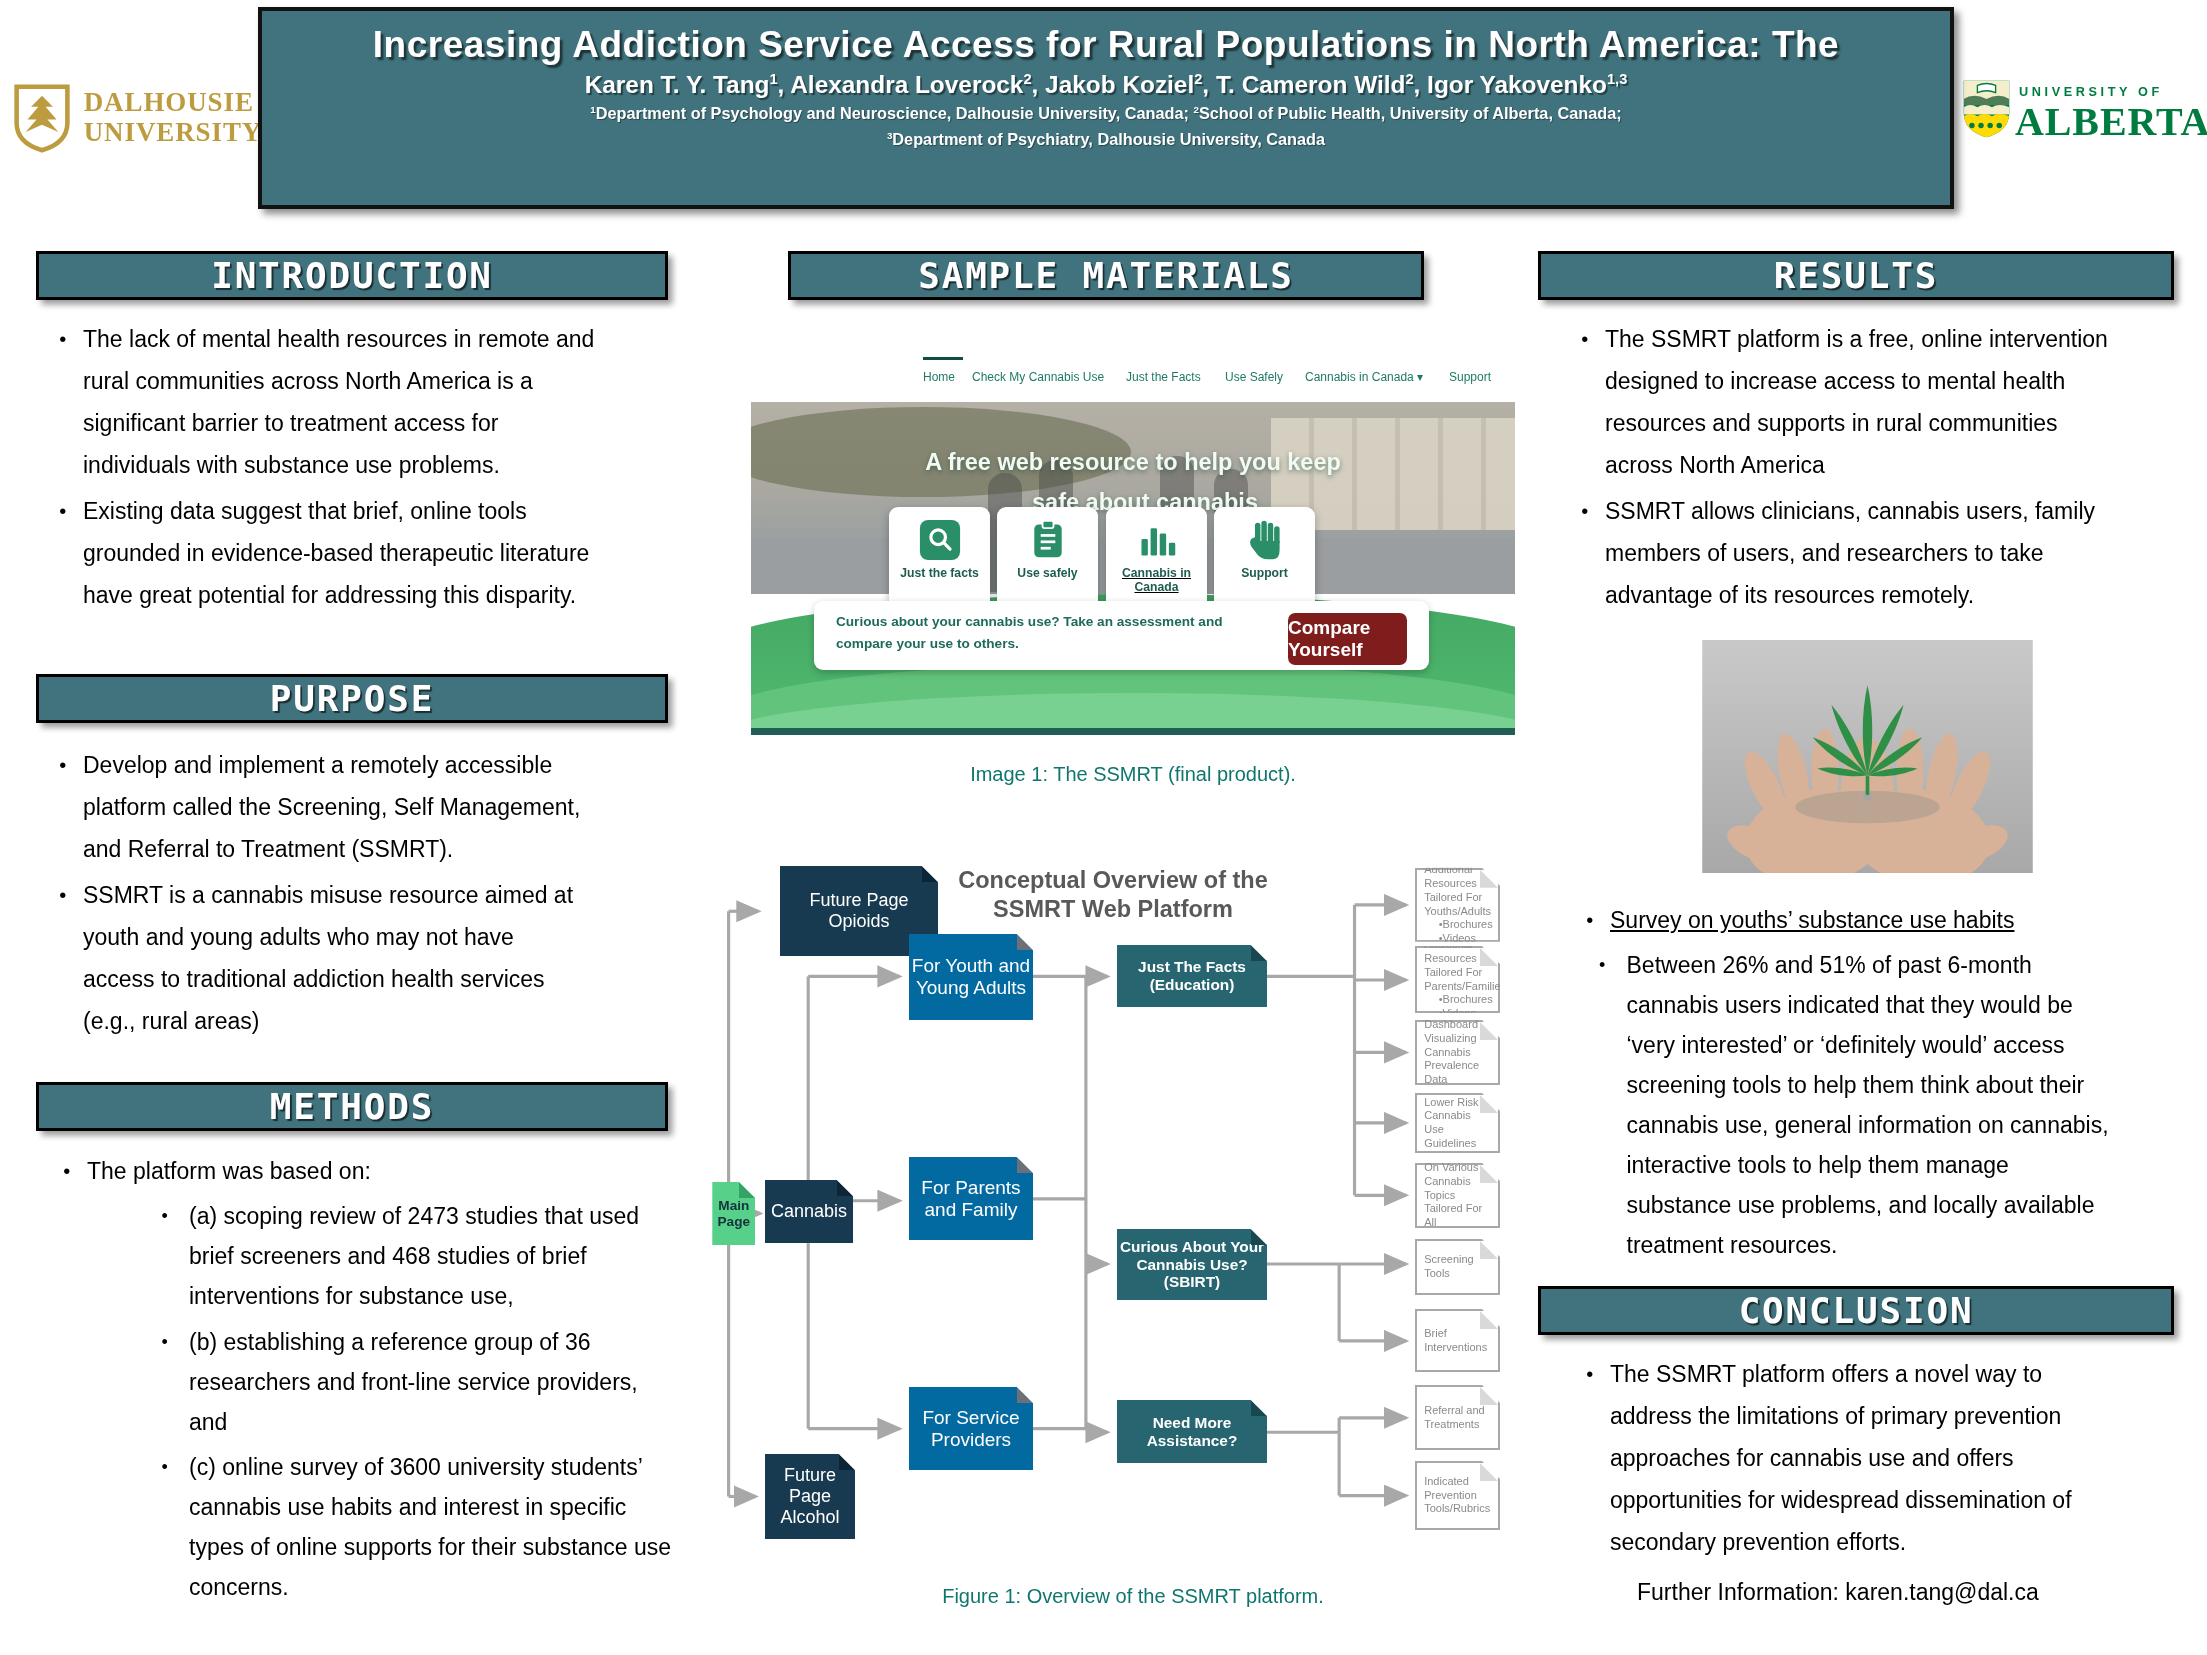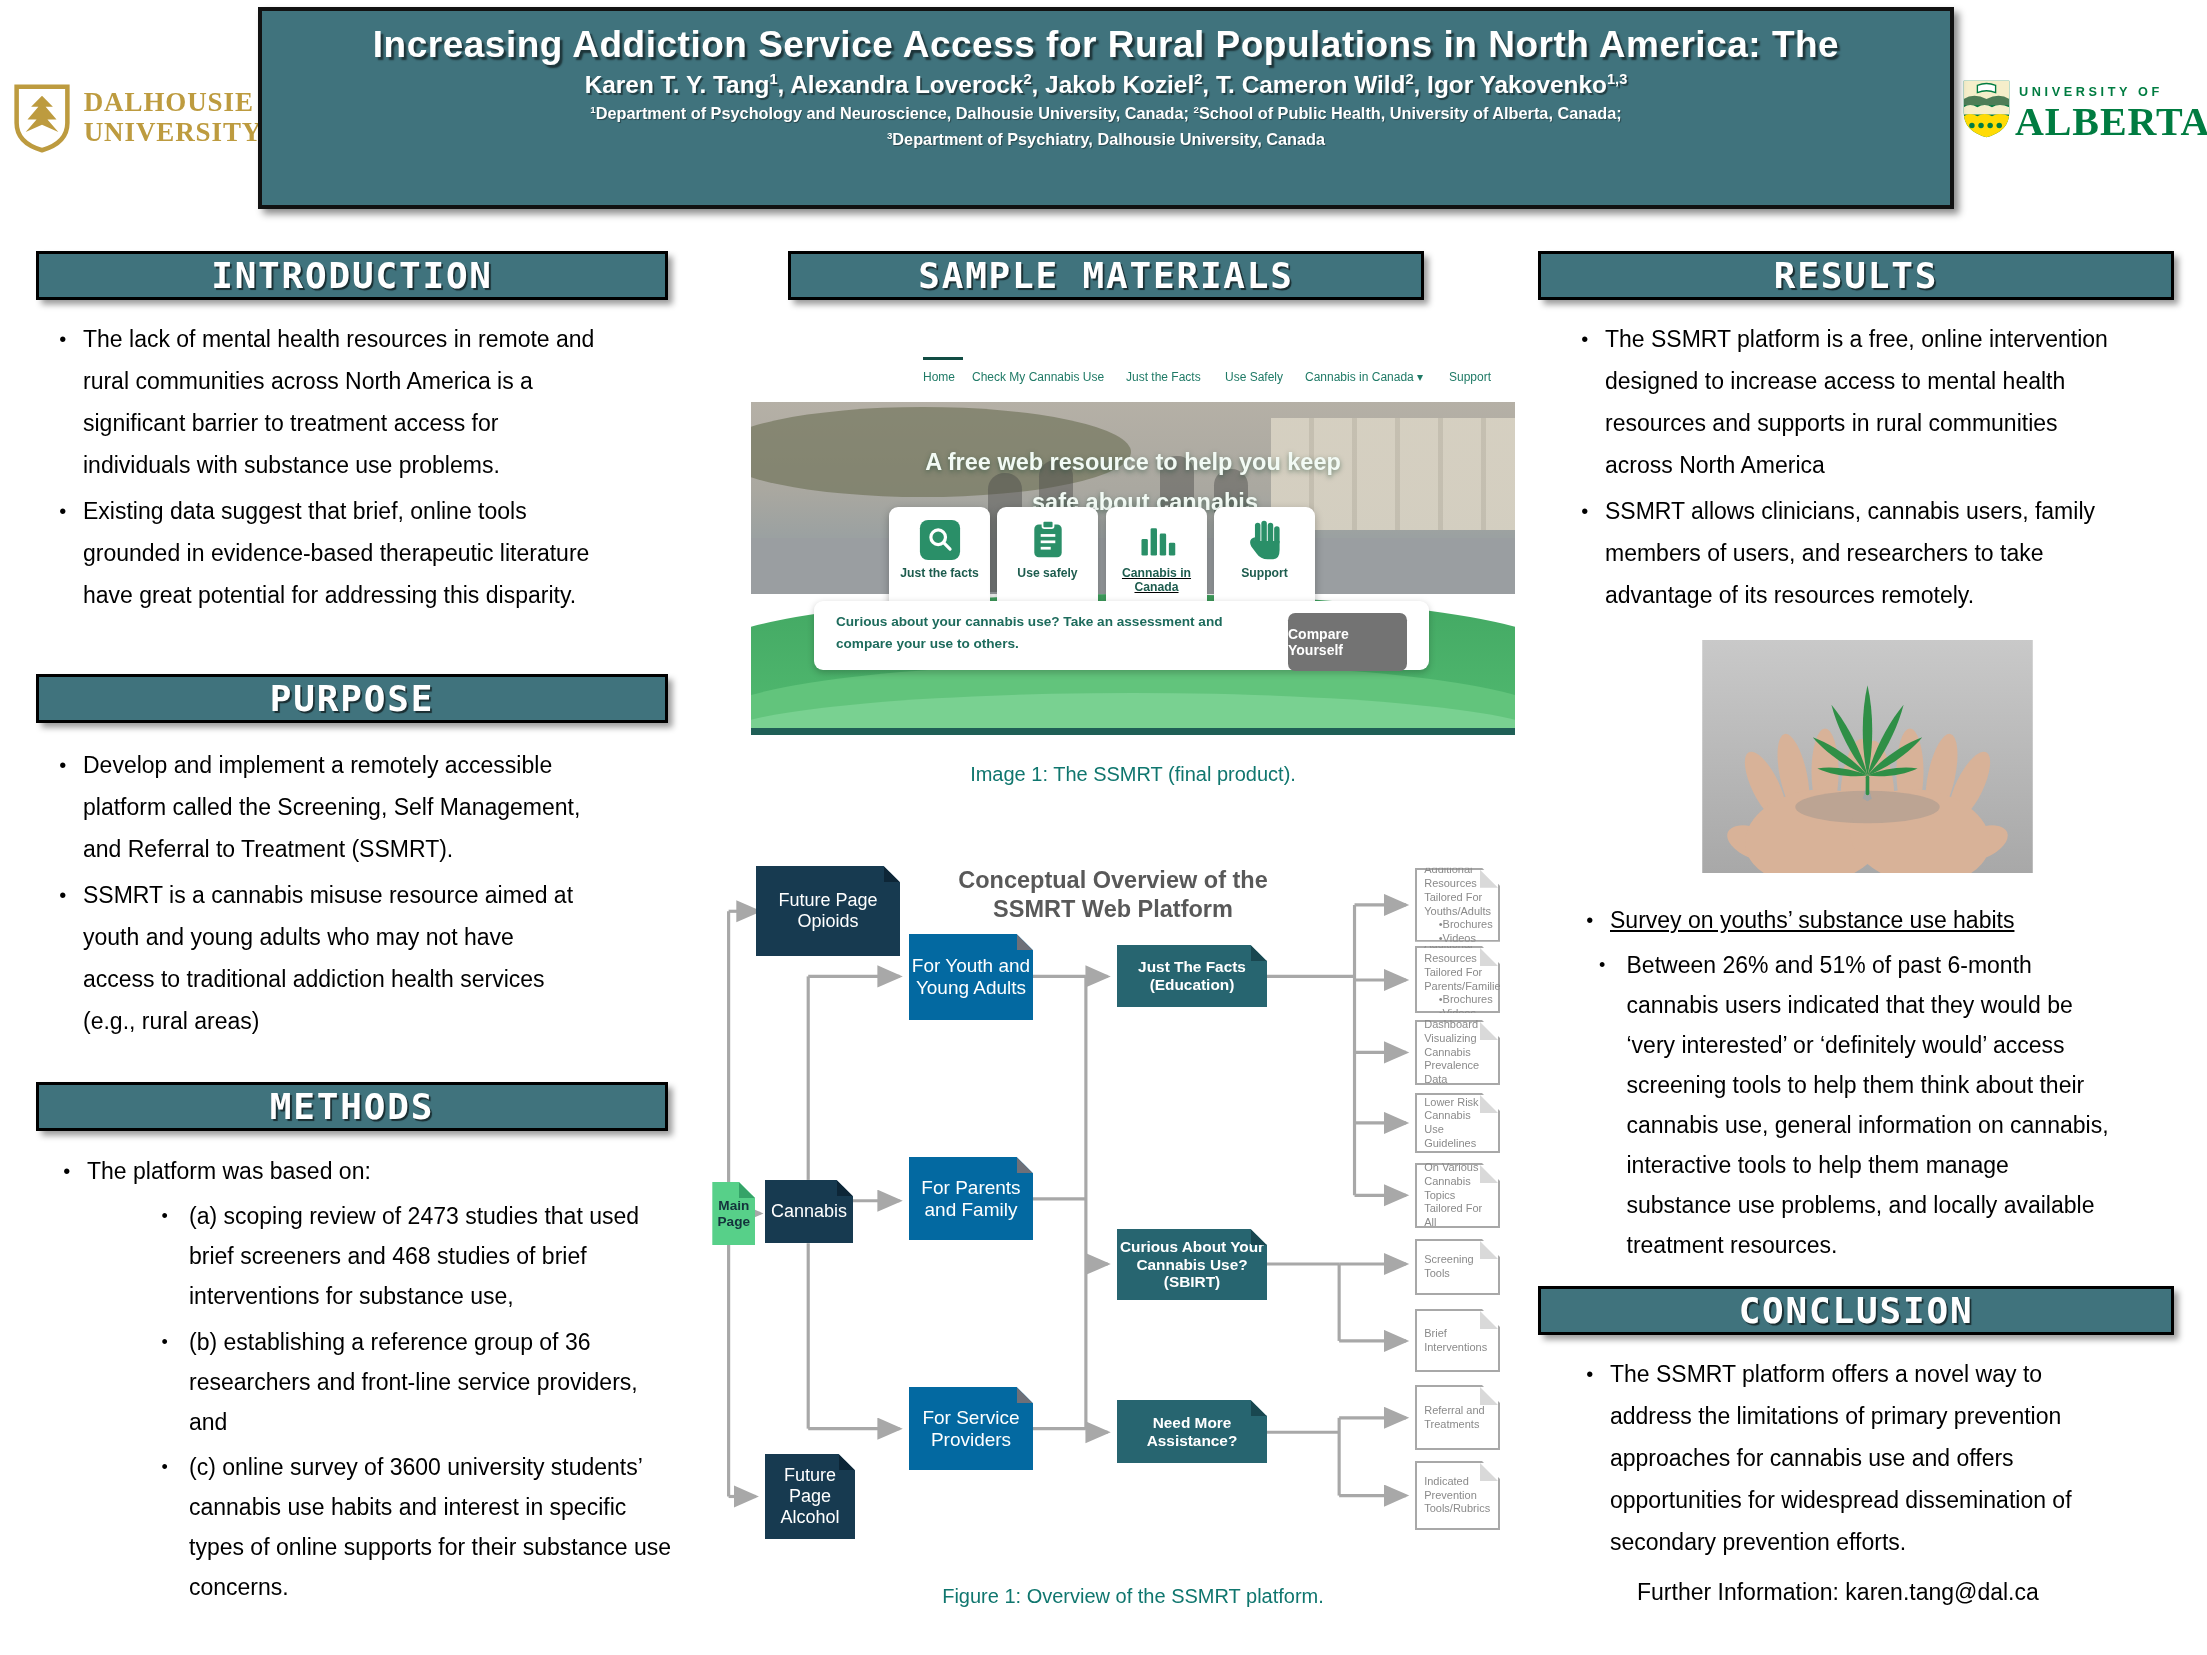--- a/index.html
+++ b/index.html
@@ -63,22 +63,22 @@
         box-shadow:0 3.6px 9px rgba(0,0,0,.28);display:flex;flex-direction:column;align-items:center;cursor:pointer;}
   .card .ic{margin-top:11px;width:43px;height:43px;display:flex;align-items:center;justify-content:center;}
   .card .lbl{margin-top:5.4px;font-size:12.2px;font-weight:bold;color:#1d5c4e;text-align:center;line-height:1.15;}
   .band{position:absolute;top:239px;left:-54px;right:-54px;height:145px;
         background:linear-gradient(180deg,#43a863,#52bb71);
         border-top-left-radius:50% 63px;border-top-right-radius:50% 63px;}
   .callout{position:absolute;left:63px;top:246px;width:615px;height:69px;background:#fff;
            border-radius:9px;box-shadow:0 2.7px 7.2px rgba(0,0,0,.22);}
   .callout .txt{position:absolute;left:22px;top:10px;width:389px;font-size:13.6px;font-weight:600;
                 color:#1d6b5c;line-height:1.65;}
-  .cbtn{position:absolute;right:22px;top:11.8px;width:119px;height:58px;background:#737373;border-radius:7.2px;
-        color:#fff;font-size:14px;font-weight:bold;display:flex;align-items:center;justify-content:center;cursor:pointer;}
+  .cbtn{position:absolute;right:22px;top:11.8px;width:119px;height:52px;background:#7f1d1d;border-radius:7.2px;
+        color:#fff;font-size:19px;font-weight:bold;display:flex;align-items:center;justify-content:center;cursor:pointer;}
   .wave1{position:absolute;top:308px;left:-36px;right:-36px;height:109px;background:#62c47c;
          border-radius:50% 50% 0 0 / 54px 54px 0 0;}
   .wave2{position:absolute;top:338px;left:-36px;right:-36px;height:72px;background:#79d191;
          border-radius:50% 50% 0 0 / 45px 45px 0 0;}
   .site-footer{position:absolute;bottom:0;left:0;width:100%;height:7.2px;background:#1f5f56;}
 
   
   .diagram{left:706px;top:855px;width:805px;height:724px;}
   .dg-title{position:absolute;left:217px;top:11px;width:380px;text-align:center;
             color:#595959;font-weight:bold;font-size:23.5px;line-height:1.25;}
@@ -307,21 +307,21 @@
         <path d="M700,537 H774" marker-end="url(#arr)"></path>
         <path d="M620,638 H700"></path>
           <path d="M700,622 V708"></path>
         <path d="M700,622 H774" marker-end="url(#arr)"></path>
         <path d="M700,708 H774" marker-end="url(#arr)"></path>
       </g>
     </svg>
 
     <div class="dg-title">Conceptual Overview of the SSMRT Web Platform</div>
 
-    <div class="d-node navy fold" style="left:50px;top:11px;width:144px;height:90px;">Future Page Opioids</div>
+    <div class="d-node navy fold" style="left:74px;top:11px;width:158px;height:90px;">Future Page Opioids</div>
     <div class="d-node greenb fold" style="left:6.3px;top:327px;width:43px;height:63px;">Main Page</div>
     <div class="d-node navy fold" style="left:59px;top:325px;width:88px;height:63px;">Cannabis</div>
     <div class="d-node navy fold" style="left:59px;top:599px;width:90px;height:85px;">Future Page Alcohol</div>
     <div class="d-node grayb fold" style="left:203px;top:79px;width:124px;height:86px;">For Youth and Young Adults</div>
     <div class="d-node grayb fold" style="left:203px;top:302px;width:124px;height:83px;">For Parents and Family</div>
     <div class="d-node grayb fold" style="left:203px;top:532px;width:124px;height:83px;">For Service Providers</div>
     <div class="d-node tealb fold" style="left:411px;top:90px;width:150px;height:62px;">Just The Facts (Education)</div>
     <div class="d-node tealb fold" style="left:411px;top:374px;width:150px;height:71px;">Curious About Your Cannabis Use? (SBIRT)</div>
     <div class="d-node tealb fold" style="left:411px;top:545px;width:150px;height:63px;">Need More Assistance?</div>
 

